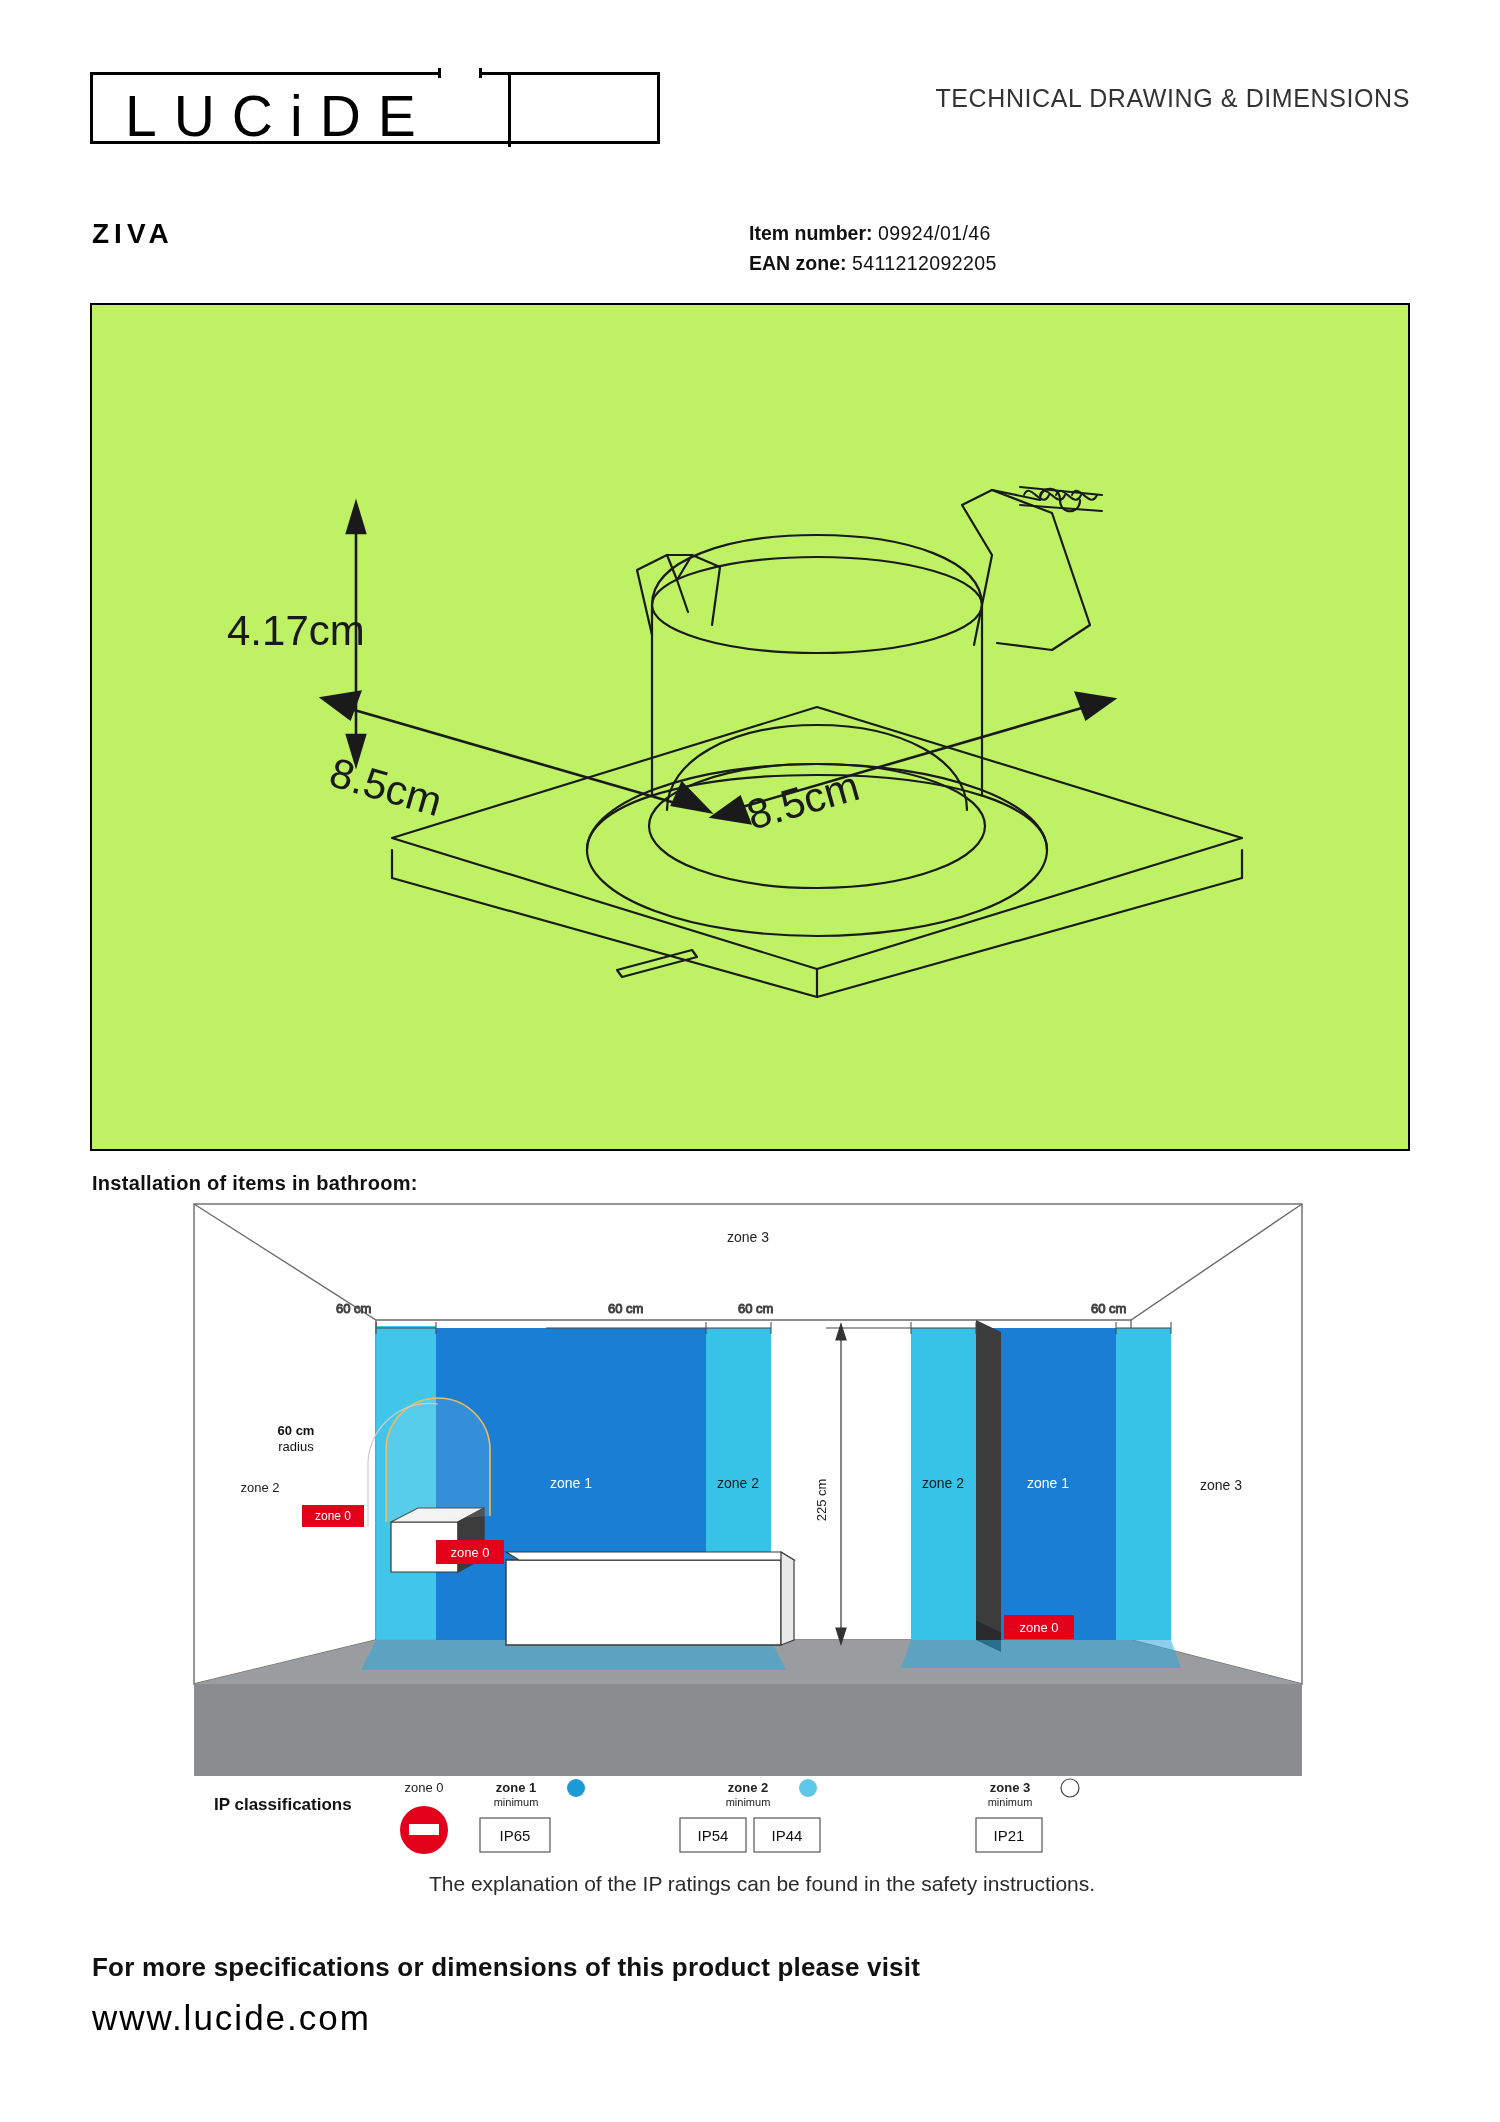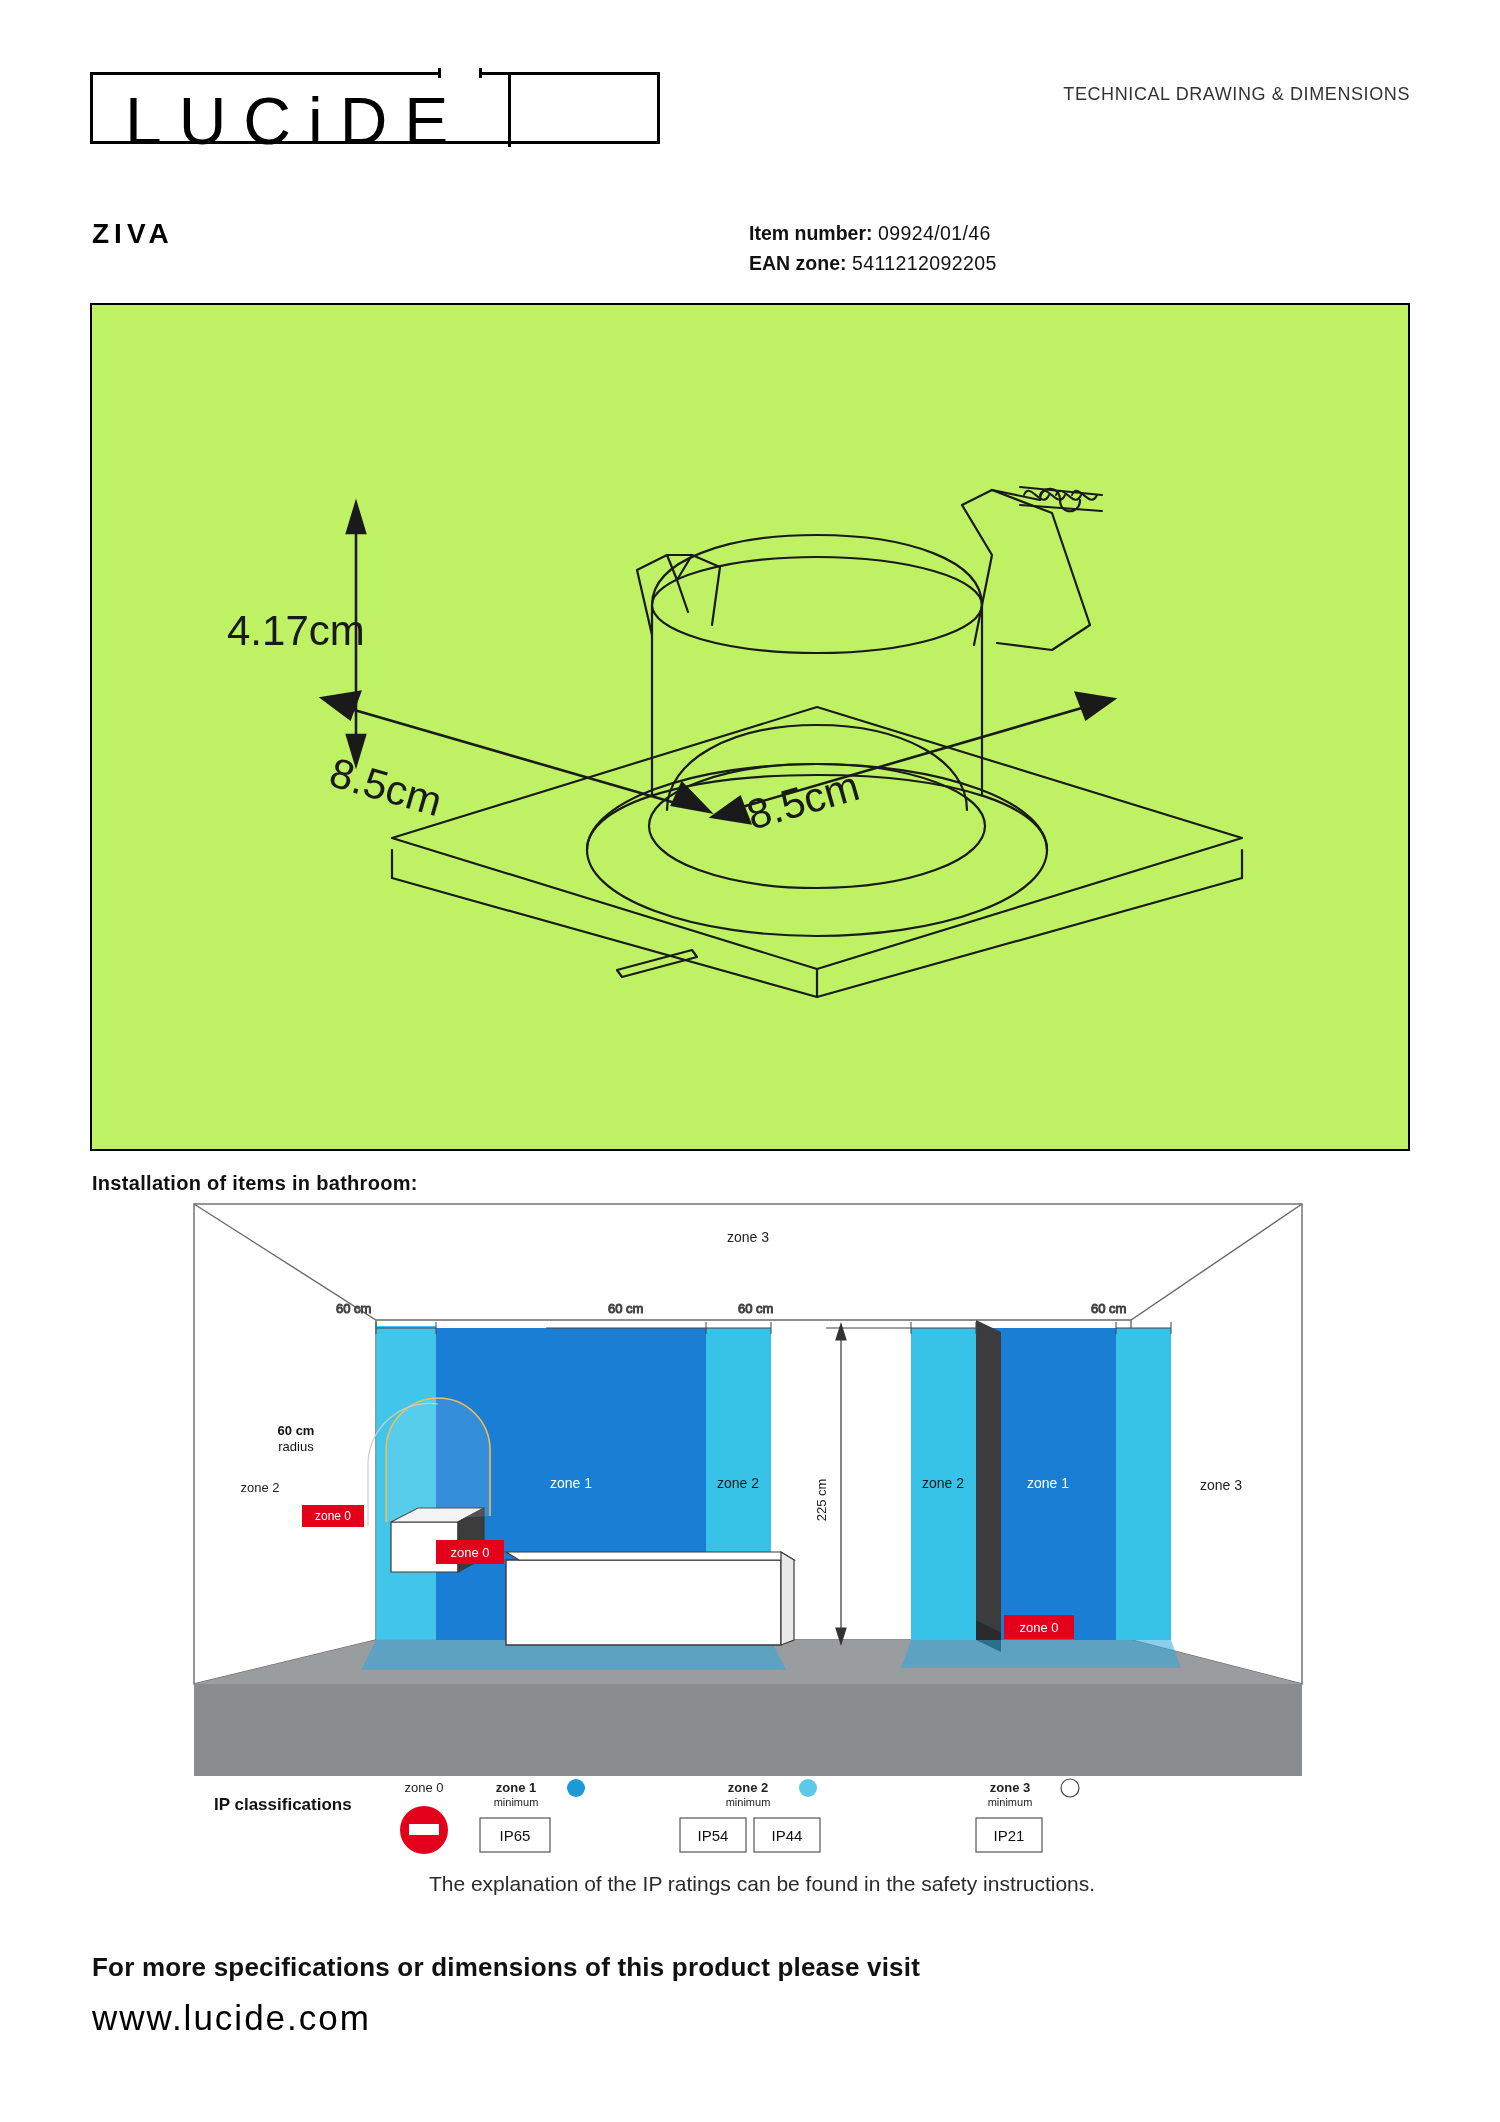--- a/index.html
+++ b/index.html
@@ -36,21 +36,21 @@
     width: 570px;
     height: 72px;
     border: 3px solid #000;
     box-sizing: border-box;
     background: #fff;
   }
   .logo-text {
     position: absolute;
     left: 32px;
     top: 8px;
-    font-size: 66px;
+    font-size: 57px;
     letter-spacing: 17px;
     font-weight: 400;
     color: #000;
     font-family: "Liberation Sans", sans-serif;
   }
   
   .logo-notch {
     position: absolute;
     left: 348px;
     top: -4px;
@@ -73,21 +73,21 @@
     left: 415px;
     top: 0px;
     width: 3px;
     height: 72px;
     background: #000;
   }
   .header-right {
     position: absolute;
     right: 0;
     top: 12px;
-    font-size: 18px;
+    font-size: 25px;
     letter-spacing: 0.6px;
     color: #333;
     font-weight: 400;
     text-align: right;
     white-space: nowrap;
   }
 
   
   .product-title {
     position: absolute;

